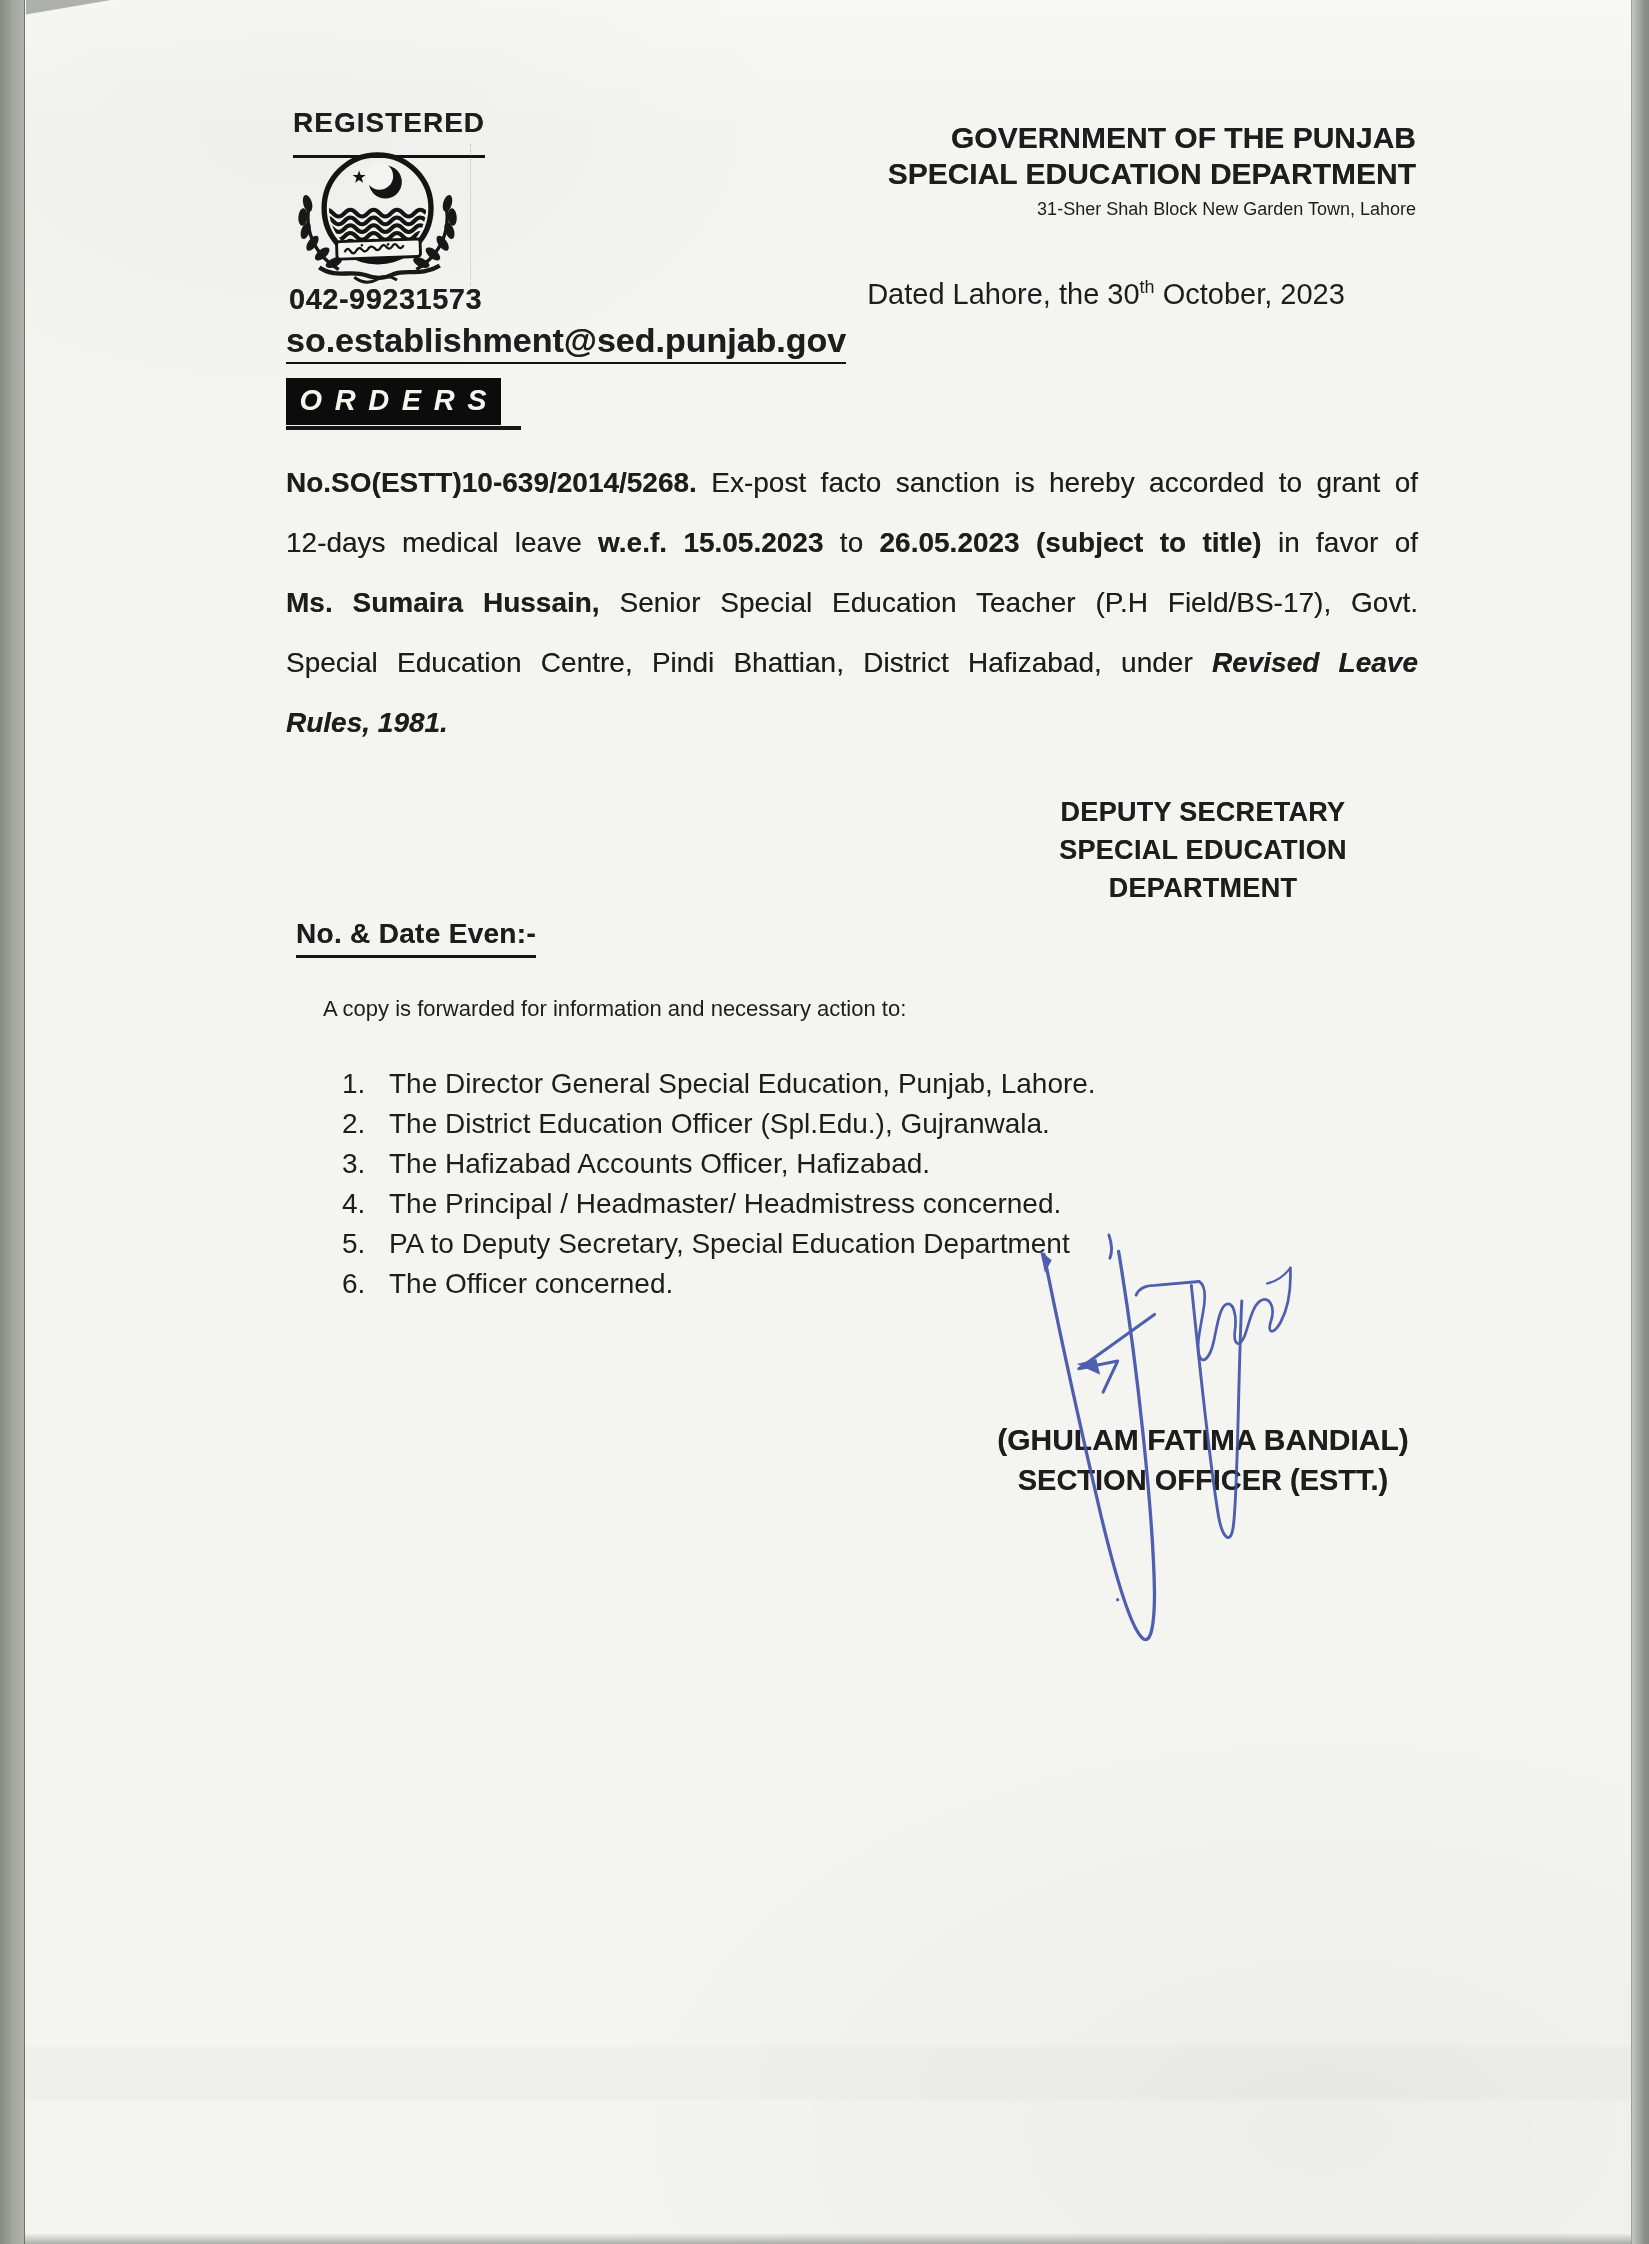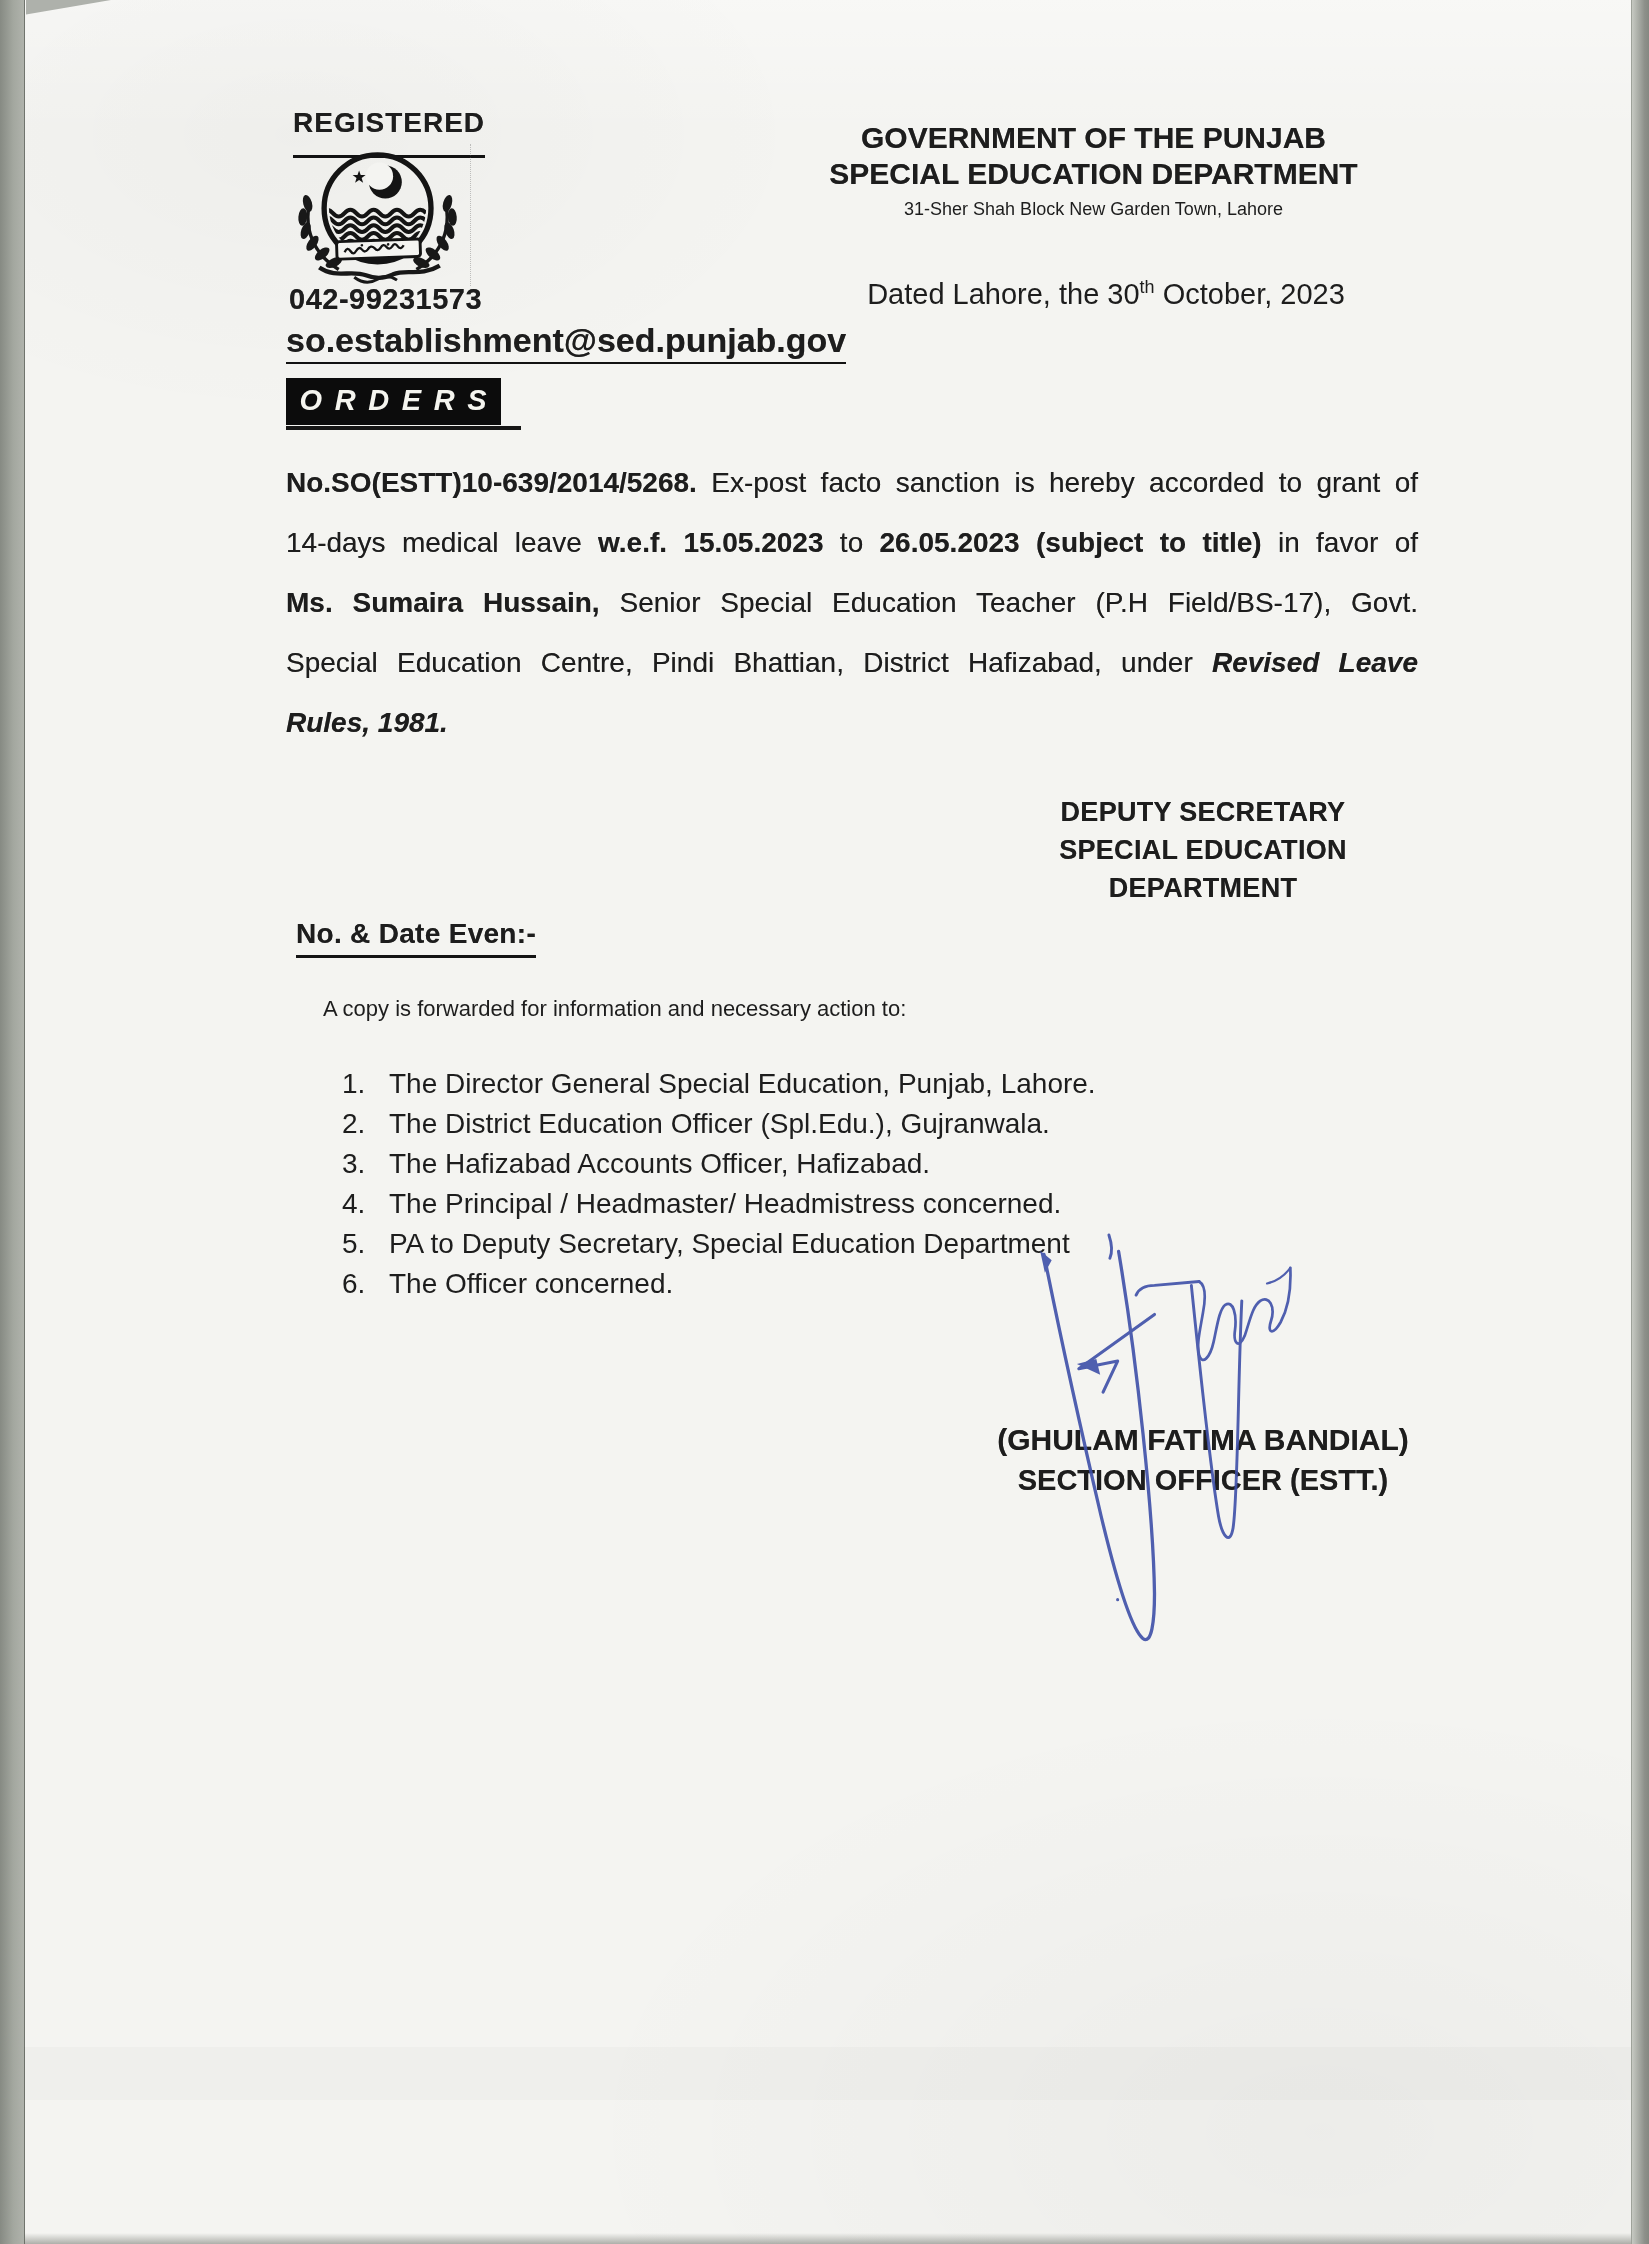--- a/index.html
+++ b/index.html
@@ -27,21 +27,21 @@
     clip-path:polygon(0 0,100% 0,0 100%);}
   .scan-band{left:24px;top:2047px;width:1607px;height:53px;background:rgba(0,0,0,0.018);}
   
   .registered{left:293px;top:107px;font-size:28px;font-weight:bold;letter-spacing:1px;
     border-bottom:3.9px solid #121212;padding-bottom:16px;}
   .emblem{left:294px;top:147px;}
   .artifact-vline{left:470px;top:144px;height:142px;width:0;border-left:1.9px dotted rgba(95,95,95,0.35);}
   .phone{left:289px;top:283px;font-size:29px;font-weight:bold;letter-spacing:0.5px;}
   .email{left:286px;top:321px;font-size:34px;font-weight:bold;border-bottom:2.9px solid #121212;padding-bottom:1.9px;}
   
-  .org-block{left:771px;top:120px;width:645px;text-align:center;}
+  .org-block{left:771px;top:120px;width:645px;text-align:right;}
   .org-l1,.org-l2{font-size:30px;font-weight:bold;line-height:36px;}
   .org-l3{font-size:18px;line-height:33px;margin-top:1px;}
   .date-line{left:786px;top:278px;width:640px;text-align:center;font-size:29px;}
   .date-line sup{font-size:0.62em;vertical-align:super;line-height:0;}
   
   .orders-badge{left:286px;top:378px;background:var(--orders-bg);color:var(--orders-text);
     font-size:29px;font-weight:bold;font-style:italic;letter-spacing:12.6px;
     padding:5.8px 1.9px 7.8px 13.6px;}
   .orders-underline{left:286px;top:426px;width:235px;height:3.9px;background:#161616;}
   
@@ -139,21 +139,21 @@
     <div class="org-l3">31-Sher Shah Block New Garden Town, Lahore</div>
   </div>
 
   <div class="abs date-line"><span>Dated Lahore, the 30</span><sup>th</sup><span> October, 2023</span></div>
 
   <div class="abs orders-badge">ORDERS</div>
   <div class="abs orders-underline"></div>
 
   <div class="abs order-par soft">
       <div class="jline"><span class="b">No.SO(ESTT)10-639/2014/5268.</span><span> Ex-post facto sanction is hereby accorded to grant of</span></div>
-      <div class="jline"><span>14-days medical leave </span><span class="b">w.e.f. 15.05.2023</span><span> to </span><span class="b">26.05.2023 (subject to title)</span><span> in favor of</span></div>
+      <div class="jline"><span>12-days medical leave </span><span class="b">w.e.f. 15.05.2023</span><span> to </span><span class="b">26.05.2023 (subject to title)</span><span> in favor of</span></div>
       <div class="jline"><span class="b">Ms. Sumaira Hussain,</span><span> Senior Special Education Teacher (P.H Field/BS-17), Govt.</span></div>
       <div class="jline"><span>Special Education Centre, Pindi Bhattian, District Hafizabad, under </span><span class="b i">Revised Leave</span></div>
       <div class="jline last"><span class="b i">Rules, 1981.</span></div>
     </div>
 
   <div class="abs signoff soft">
       <div>DEPUTY SECRETARY</div>
       <div>SPECIAL EDUCATION</div>
       <div>DEPARTMENT</div>
     </div>

